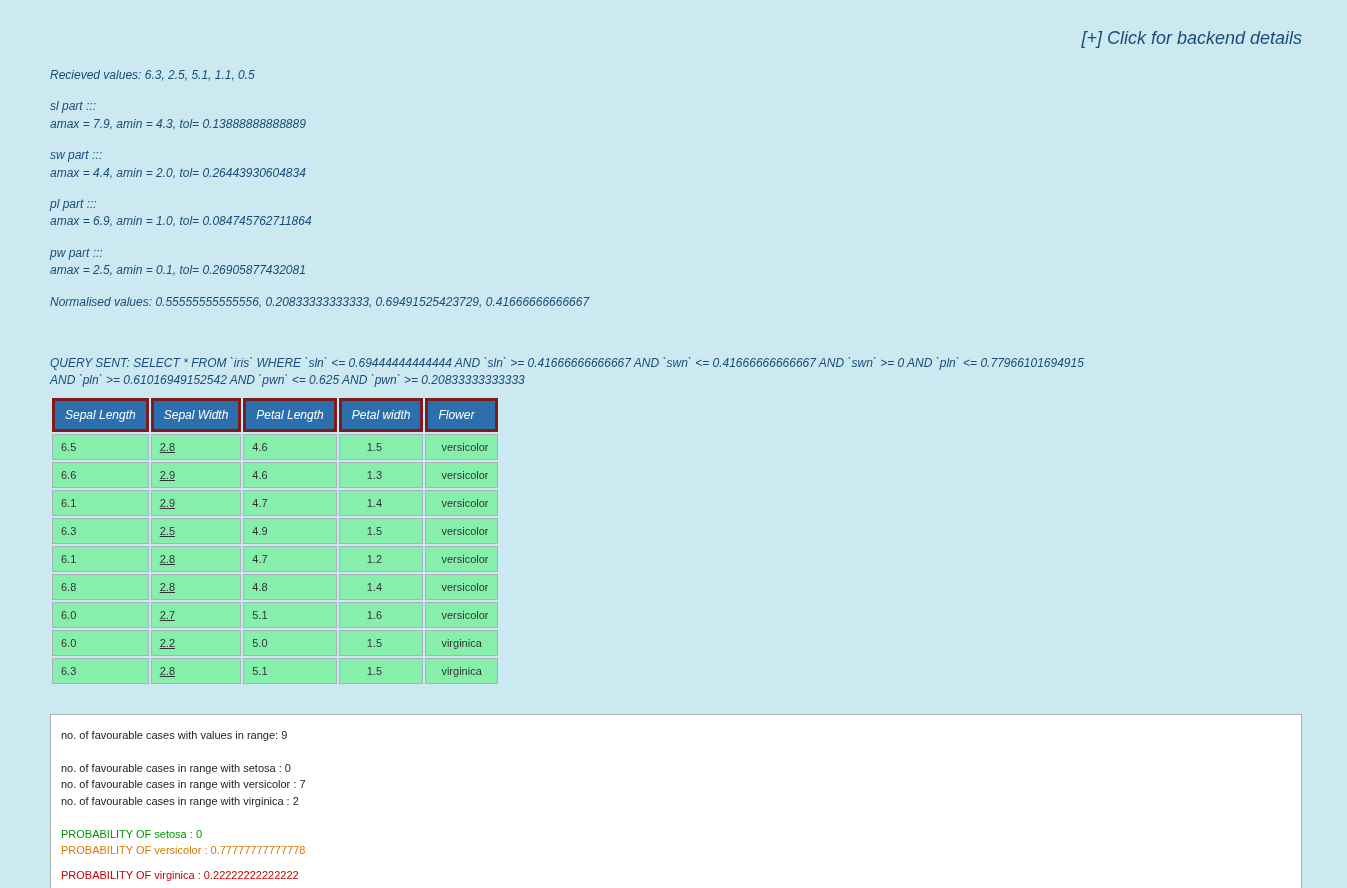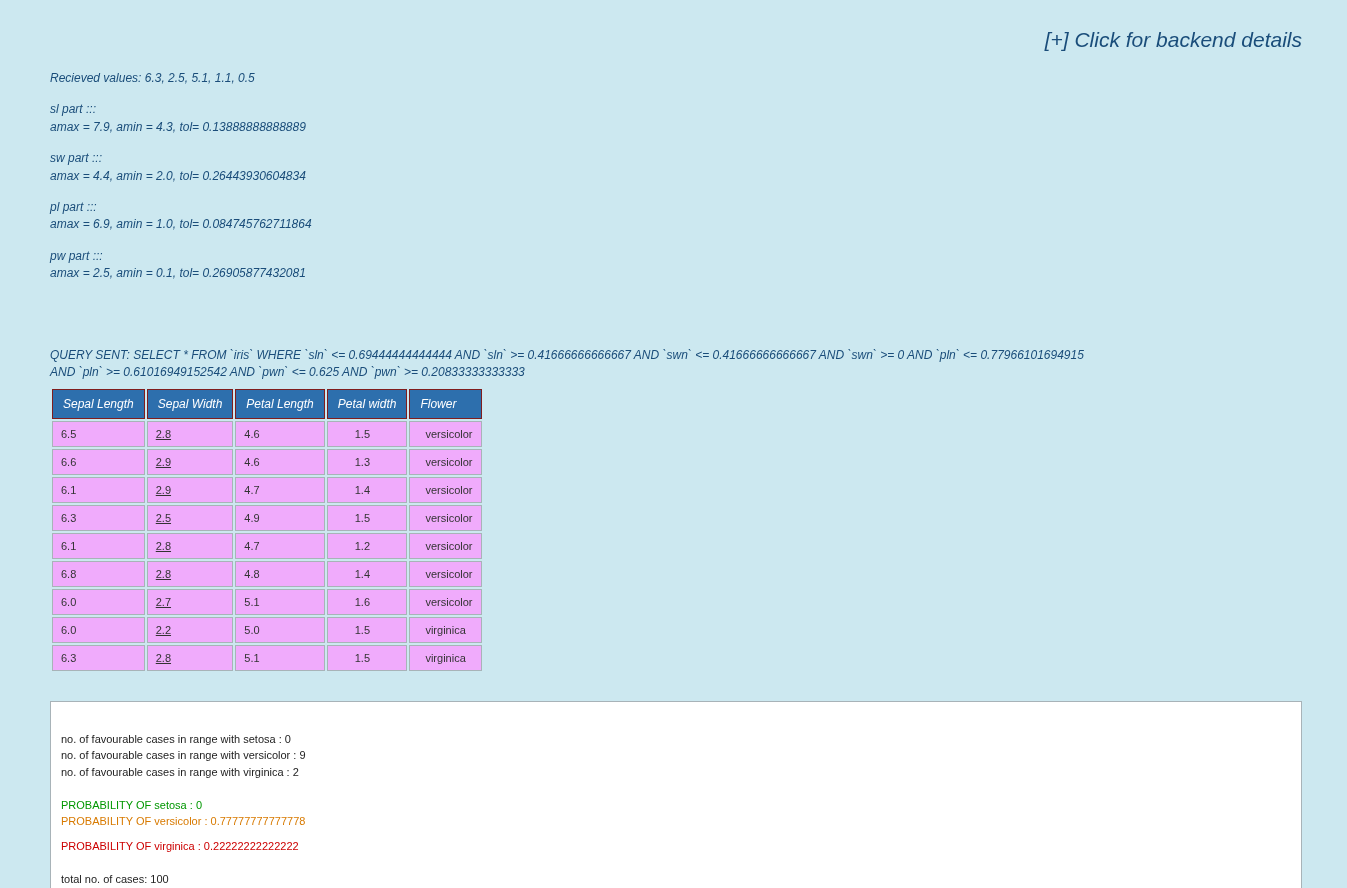--- a/index.html
+++ b/index.html
@@ -17,56 +17,56 @@
       overflow: hidden;
     }
     .wrapper {
       padding: 28px 45px 0 50px;
       position: relative;
     }
     .backend-link {
       text-align: right;
       font-style: italic;
       color: #1a4d7a;
-      font-size: 21px;
+      font-size: 18px;
       margin-bottom: 18px;
       cursor: pointer;
     }
     .section-text {
       font-style: italic;
       color: #1a4d7a;
       line-height: 1.45;
       font-size: 12px;
       margin-bottom: 14px;
     }
     .query-text {
       font-style: italic;
       color: #1a4d7a;
       line-height: 1.45;
       font-size: 12px;
-      margin-top: 64px;
+      margin-top: 44px;
       margin-bottom: 6px;
     }
     table.data-table {
       border-collapse: separate;
       border-spacing: 2px;
       margin-bottom: 28px;
     }
     table.data-table th {
       background-color: #2d6fad;
       color: #ffffff;
       font-style: italic;
       font-weight: normal;
       padding: 7px 10px;
       font-size: 12px;
       text-align: left;
-      border: 1px solid #7f1d1d;
+      border: 3px solid #7f1d1d;
     }
     table.data-table td {
-      background-color: #f0abfc;
+      background-color: #86efac;
       border: 1px solid #a8b3b8;
       padding: 6px 8px;
       font-size: 11px;
       color: #333;
       min-width: 55px;
     }
     table.data-table td.cell-0 { min-width: 78px; }
     table.data-table td.cell-1 { min-width: 66px; text-decoration: underline; }
     table.data-table td.cell-2 { min-width: 74px; }
     table.data-table td.cell-3 { min-width: 55px; padding-left: 27px; }
@@ -107,20 +107,21 @@
   <div class="section-text">
     <span>pl part :::</span><br>
     <span>amax = 6.9, amin = 1.0, tol= 0.084745762711864</span>
   </div>
 
   <div class="section-text">
     <span>pw part :::</span><br>
     <span>amax = 2.5, amin = 0.1, tol= 0.26905877432081</span>
   </div>
 
+  <div class="section-text">Normalised values: 0.55555555555556, 0.20833333333333, 0.69491525423729, 0.41666666666667</div>
 
   <div class="query-text">
     <span>QUERY SENT: SELECT * FROM `iris` WHERE `sln` &lt;= 0.69444444444444 AND `sln` &gt;= 0.41666666666667 AND `swn` &lt;= 0.41666666666667 AND `swn` &gt;= 0 AND `pln` &lt;= 0.77966101694915</span><br>
     <span>AND `pln` &gt;= 0.61016949152542 AND `pwn` &lt;= 0.625 AND `pwn` &gt;= 0.20833333333333</span>
   </div>
 
   <table class="data-table">
     <thead>
       <tr id="table-header-row">
           <th>Sepal Length</th>
@@ -191,23 +192,24 @@
           <td class="cell-0">6.3</td>
           <td class="cell-1">2.8</td>
           <td class="cell-2">5.1</td>
           <td class="cell-3">1.5</td>
           <td class="cell-4">virginica</td>
         </tr>
       </tbody>
   </table>
 
   <div class="result-box">
+    <div>no. of favourable cases with values in range: 9</div>
     <br>
     <div>no. of favourable cases in range with setosa : 0</div>
-    <div>no. of favourable cases in range with versicolor : 9</div>
+    <div>no. of favourable cases in range with versicolor : 7</div>
     <div>no. of favourable cases in range with virginica : 2</div>
     <br>
     <div class="prob-setosa">PROBABILITY OF setosa : 0</div>
     <div class="prob-versicolor">PROBABILITY OF versicolor : 0.77777777777778</div>
     <div class="prob-virginica">PROBABILITY OF virginica : 0.22222222222222</div>
     <br>
     <div>total no. of cases: 100</div>
     
     
   </div>

